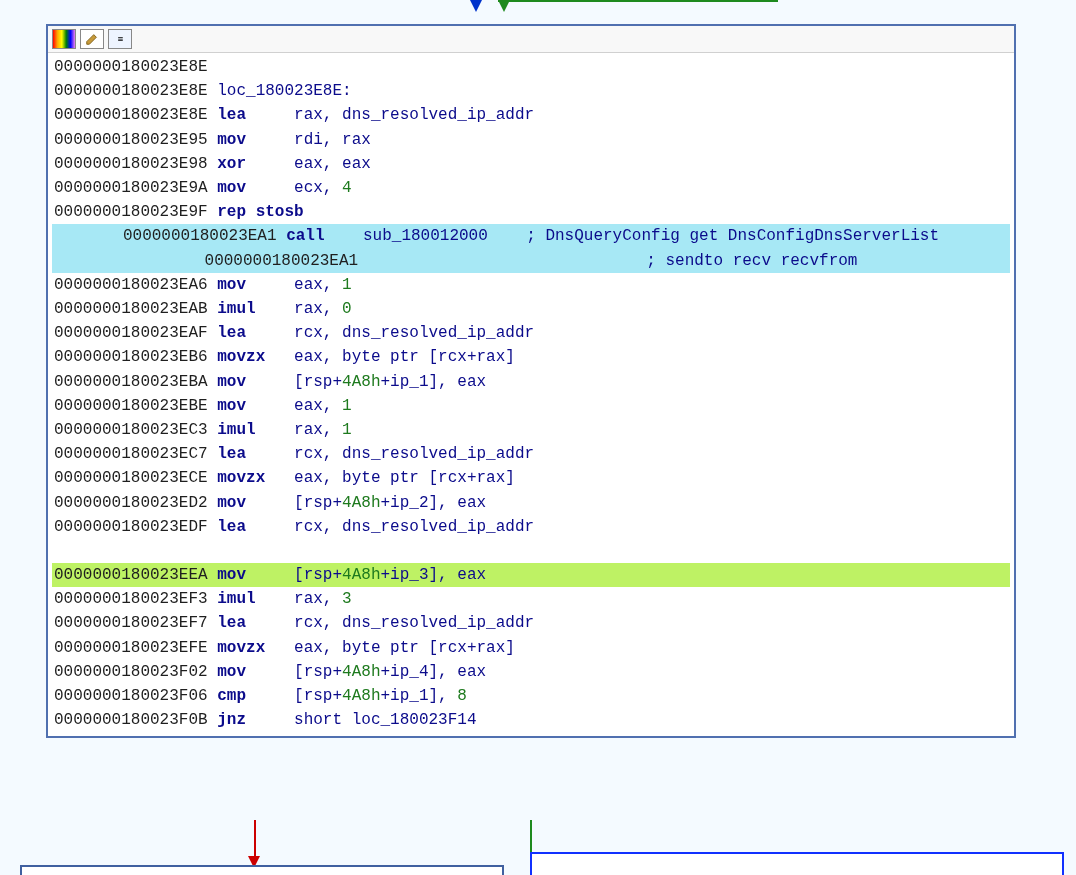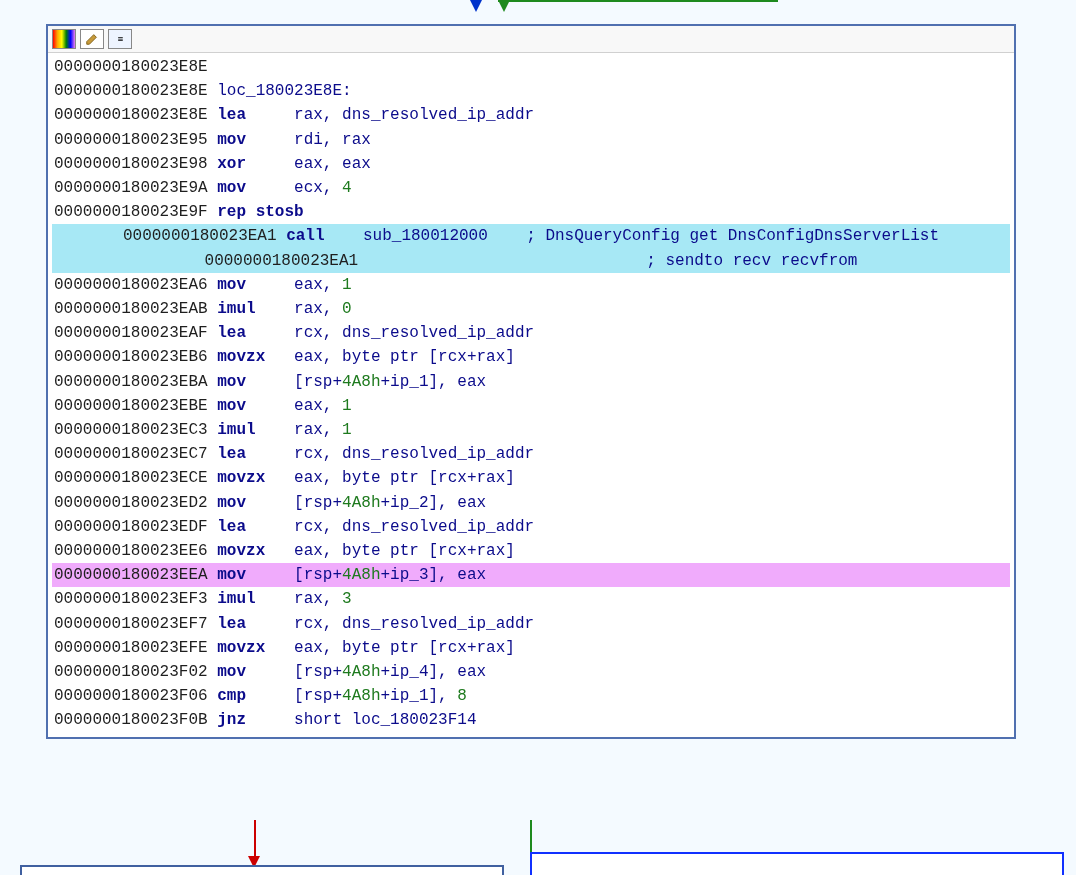--- a/index.html
+++ b/index.html
@@ -101,21 +101,21 @@
   }
   .code {
     padding: 2px 4px 4px 4px;
   }
   .line {
     white-space: pre;
     line-height: 24.2px;
     padding: 0 2px;
   }
   .line.hl-cyan { background: #a7e8f5; text-align: center; }
-  .line.hl-green { background: #f0abfc; }
+  .line.hl-green { background: #bef264; margin-top: 24px; }
   .addr { color: #1f1f1f; }
   .mnem { color: #0b0b8b; font-weight: bold; }
   .op   { color: #0b0b8b; }
   .num  { color: #1e7a1e; }
   .lbl  { color: #0b0b8b; }
   .comment { color: #0b0b8b; }
 
   
   .bottom-red-line {
     position: absolute;
@@ -193,21 +193,20 @@
       <div class="line"><span class="addr">0000000180023EAB</span> <span class="mnem">imul</span>    <span class="op">rax, </span><span class="num">0</span></div>
       <div class="line"><span class="addr">0000000180023EAF</span> <span class="mnem">lea</span>     <span class="op">rcx, dns_resolved_ip_addr</span></div>
       <div class="line"><span class="addr">0000000180023EB6</span> <span class="mnem">movzx</span>   <span class="op">eax, byte ptr [rcx+rax]</span></div>
       <div class="line"><span class="addr">0000000180023EBA</span> <span class="mnem">mov</span>     <span class="op">[rsp+</span><span class="num">4A8h</span><span class="op">+</span><span class="lbl">ip_1</span><span class="op">], eax</span></div>
       <div class="line"><span class="addr">0000000180023EBE</span> <span class="mnem">mov</span>     <span class="op">eax, </span><span class="num">1</span></div>
       <div class="line"><span class="addr">0000000180023EC3</span> <span class="mnem">imul</span>    <span class="op">rax, </span><span class="num">1</span></div>
       <div class="line"><span class="addr">0000000180023EC7</span> <span class="mnem">lea</span>     <span class="op">rcx, dns_resolved_ip_addr</span></div>
       <div class="line"><span class="addr">0000000180023ECE</span> <span class="mnem">movzx</span>   <span class="op">eax, byte ptr [rcx+rax]</span></div>
       <div class="line"><span class="addr">0000000180023ED2</span> <span class="mnem">mov</span>     <span class="op">[rsp+</span><span class="num">4A8h</span><span class="op">+</span><span class="lbl">ip_2</span><span class="op">], eax</span></div>
       <div class="line"><span class="addr">0000000180023EDF</span> <span class="mnem">lea</span>     <span class="op">rcx, dns_resolved_ip_addr</span></div>
-      <div class="line"><span class="addr">0000000180023EE6</span> <span class="mnem">movzx</span>   <span class="op">eax, byte ptr [rcx+rax]</span></div>
       <div class="line hl-green"><span class="addr">0000000180023EEA</span> <span class="mnem">mov</span>     <span class="op">[rsp+</span><span class="num">4A8h</span><span class="op">+</span><span class="lbl">ip_3</span><span class="op">], eax</span></div>
       <div class="line"><span class="addr">0000000180023EF3</span> <span class="mnem">imul</span>    <span class="op">rax, </span><span class="num">3</span></div>
       <div class="line"><span class="addr">0000000180023EF7</span> <span class="mnem">lea</span>     <span class="op">rcx, dns_resolved_ip_addr</span></div>
       <div class="line"><span class="addr">0000000180023EFE</span> <span class="mnem">movzx</span>   <span class="op">eax, byte ptr [rcx+rax]</span></div>
       <div class="line"><span class="addr">0000000180023F02</span> <span class="mnem">mov</span>     <span class="op">[rsp+</span><span class="num">4A8h</span><span class="op">+</span><span class="lbl">ip_4</span><span class="op">], eax</span></div>
       <div class="line"><span class="addr">0000000180023F06</span> <span class="mnem">cmp</span>     <span class="op">[rsp+</span><span class="num">4A8h</span><span class="op">+</span><span class="lbl">ip_1</span><span class="op">], </span><span class="num">8</span></div>
       <div class="line"><span class="addr">0000000180023F0B</span> <span class="mnem">jnz</span>     <span class="op">short </span><span class="lbl">loc_180023F14</span></div>
     </div>
 </div>
 

